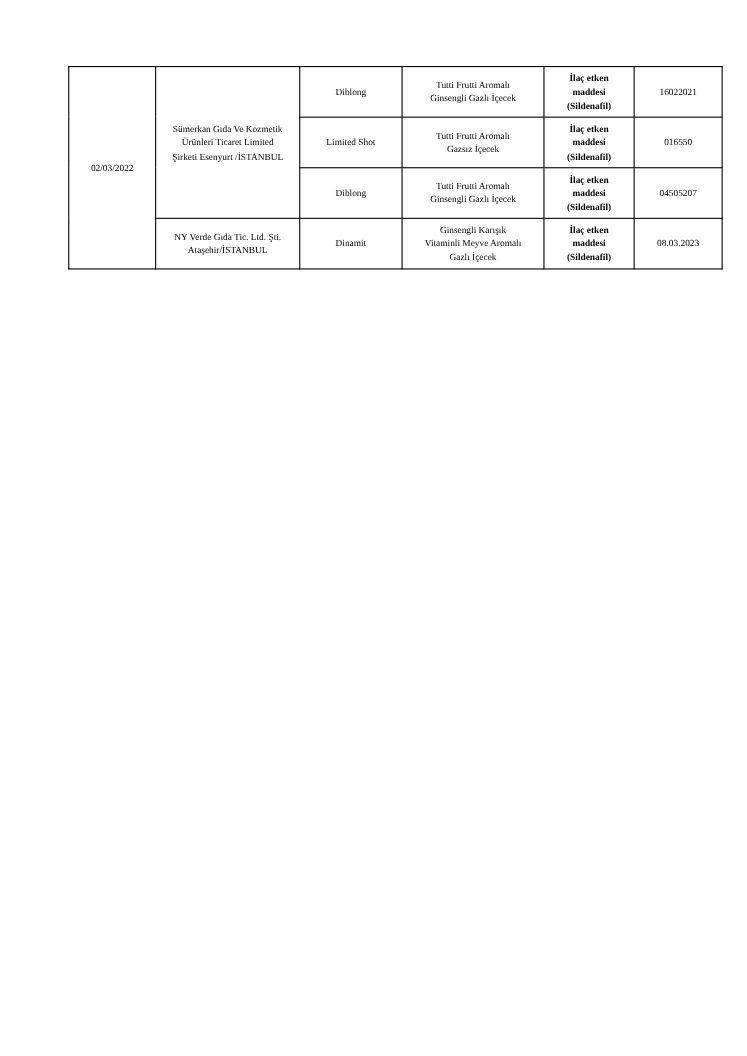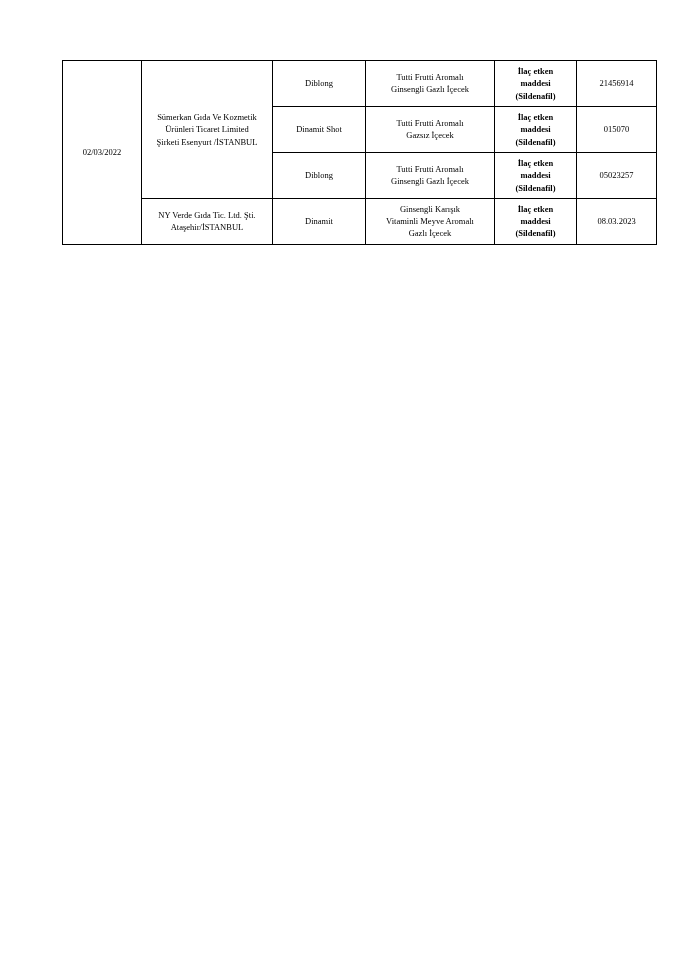--- a/index.html
+++ b/index.html
@@ -73,55 +73,55 @@
           <td class="col-prod">
             <span class="cell-line nowrap">Tutti Frutti Aromalı
 Ginsengli Gazlı İçecek</span>
           </td>
           <td class="col-sub">
             <span class="cell-line nowrap">İlaç etken
 maddesi
 (Sildenafil)</span>
           </td>
           <td class="col-lot">
-            <span class="cell-line nowrap">21456914</span>
+            <span class="cell-line nowrap">16022021</span>
           </td>
         </tr>
         <tr>
           <td class="col-brand">
-            <span class="cell-line nowrap">Dinamit Shot</span>
+            <span class="cell-line nowrap">Limited Shot</span>
           </td>
           <td class="col-prod">
             <span class="cell-line nowrap">Tutti Frutti  Aromalı
 Gazsız İçecek</span>
           </td>
           <td class="col-sub">
             <span class="cell-line nowrap">İlaç etken
 maddesi
 (Sildenafil)</span>
           </td>
           <td class="col-lot">
-            <span class="cell-line nowrap">015070</span>
+            <span class="cell-line nowrap">016550</span>
           </td>
         </tr>
         <tr>
           <td class="col-brand">
             <span class="cell-line nowrap">Diblong</span>
           </td>
           <td class="col-prod">
             <span class="cell-line nowrap">Tutti Frutti  Aromalı
 Ginsengli Gazlı İçecek</span>
           </td>
           <td class="col-sub">
             <span class="cell-line nowrap">İlaç etken
 maddesi
 (Sildenafil)</span>
           </td>
           <td class="col-lot">
-            <span class="cell-line nowrap">05023257</span>
+            <span class="cell-line nowrap">04505207</span>
           </td>
         </tr>
         <tr>
           <td class="col-firm firm-cell">
             <span class="cell-line nowrap">NY Verde Gıda Tic. Ltd. Şti.
 Ataşehir/İSTANBUL</span>
           </td>
           <td class="col-brand">
             <span class="cell-line nowrap">Dinamit</span>
           </td>

